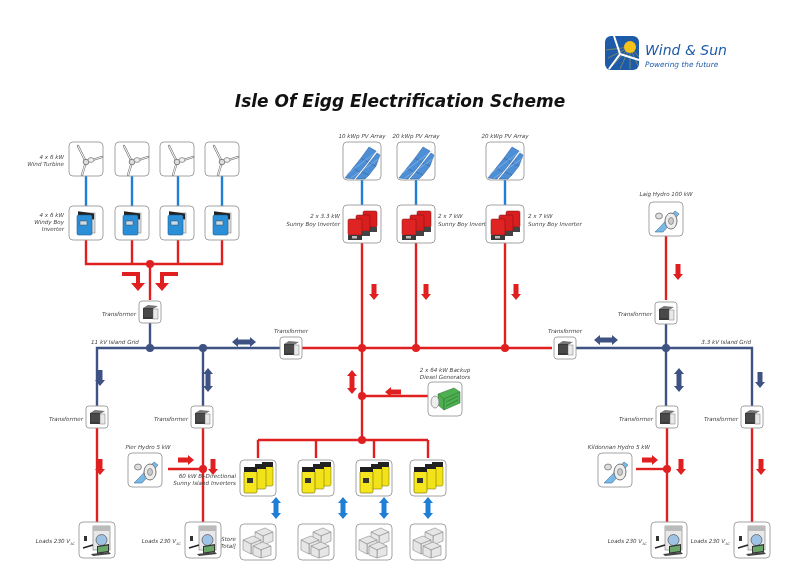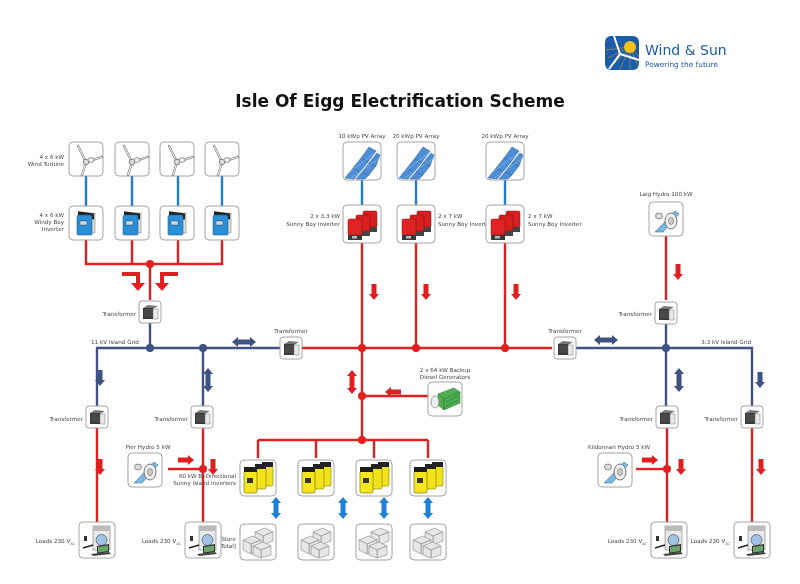--- a/index.html
+++ b/index.html
@@ -1,17 +1,17 @@
 <!DOCTYPE html>
 <html><head>
 <meta charset="utf-8">
 <style>
   html, body { margin:0; padding:0; background:#ffffff; }
   body { width:800px; height:584px; overflow:hidden; font-family:"Liberation Sans", sans-serif; }
-  #stage { position:relative; width:800px; height:474px; }
+  #stage { position:relative; width:800px; height:474px;font-style:italic; }
   svg { position:absolute; left:0; top:0; }
   .lbl { font-family:"DejaVu Sans", sans-serif; font-size:5.6px; fill:#444; }
   .title { font-family:"DejaVu Sans", sans-serif; font-weight:bold; font-size:17px; fill:#111; }
   .logo-main { font-family:"DejaVu Sans", sans-serif; font-size:14px; fill:#1d5aa8; }
   .logo-sub { font-family:"DejaVu Sans", sans-serif; font-size:7.4px; fill:#1d5aa8; }
   .box { fill:#fff; stroke:#9a9a9a; stroke-width:0.9; }
   .red { stroke:#e02020; stroke-width:2.4; fill:none; }
   .navy { stroke:#3e5283; stroke-width:2.4; fill:none; }
   .blue { stroke:#1f7fd6; stroke-width:2.4; fill:none; }
 </style>

